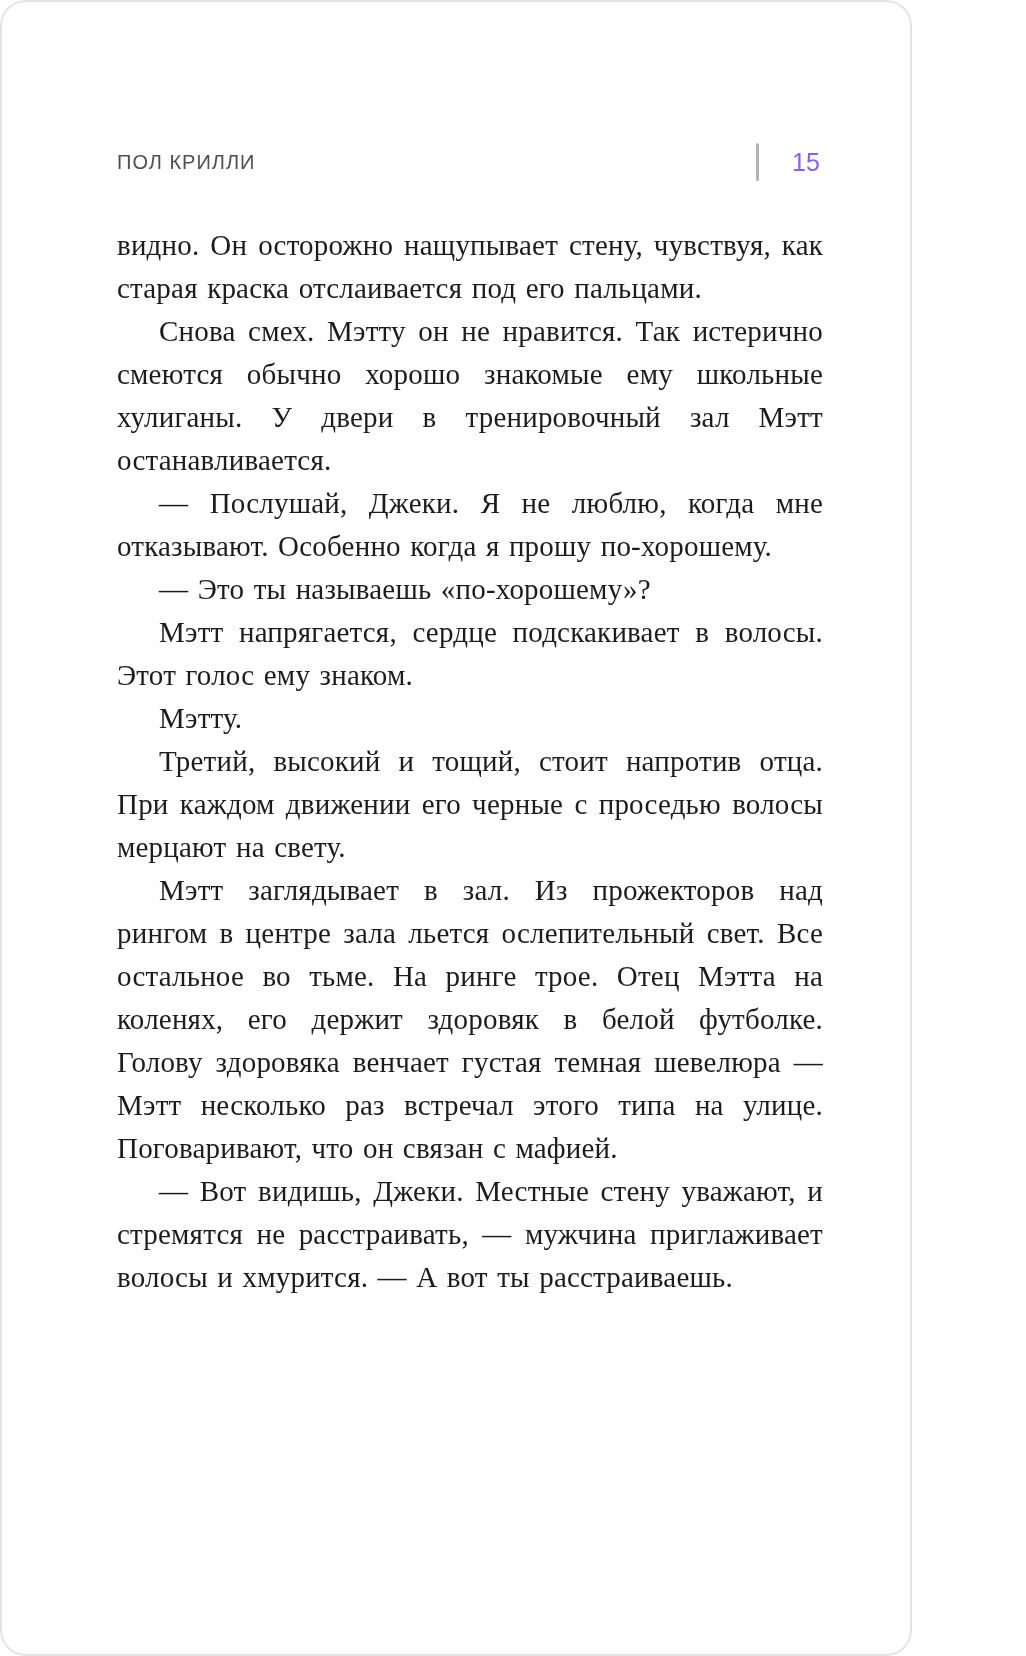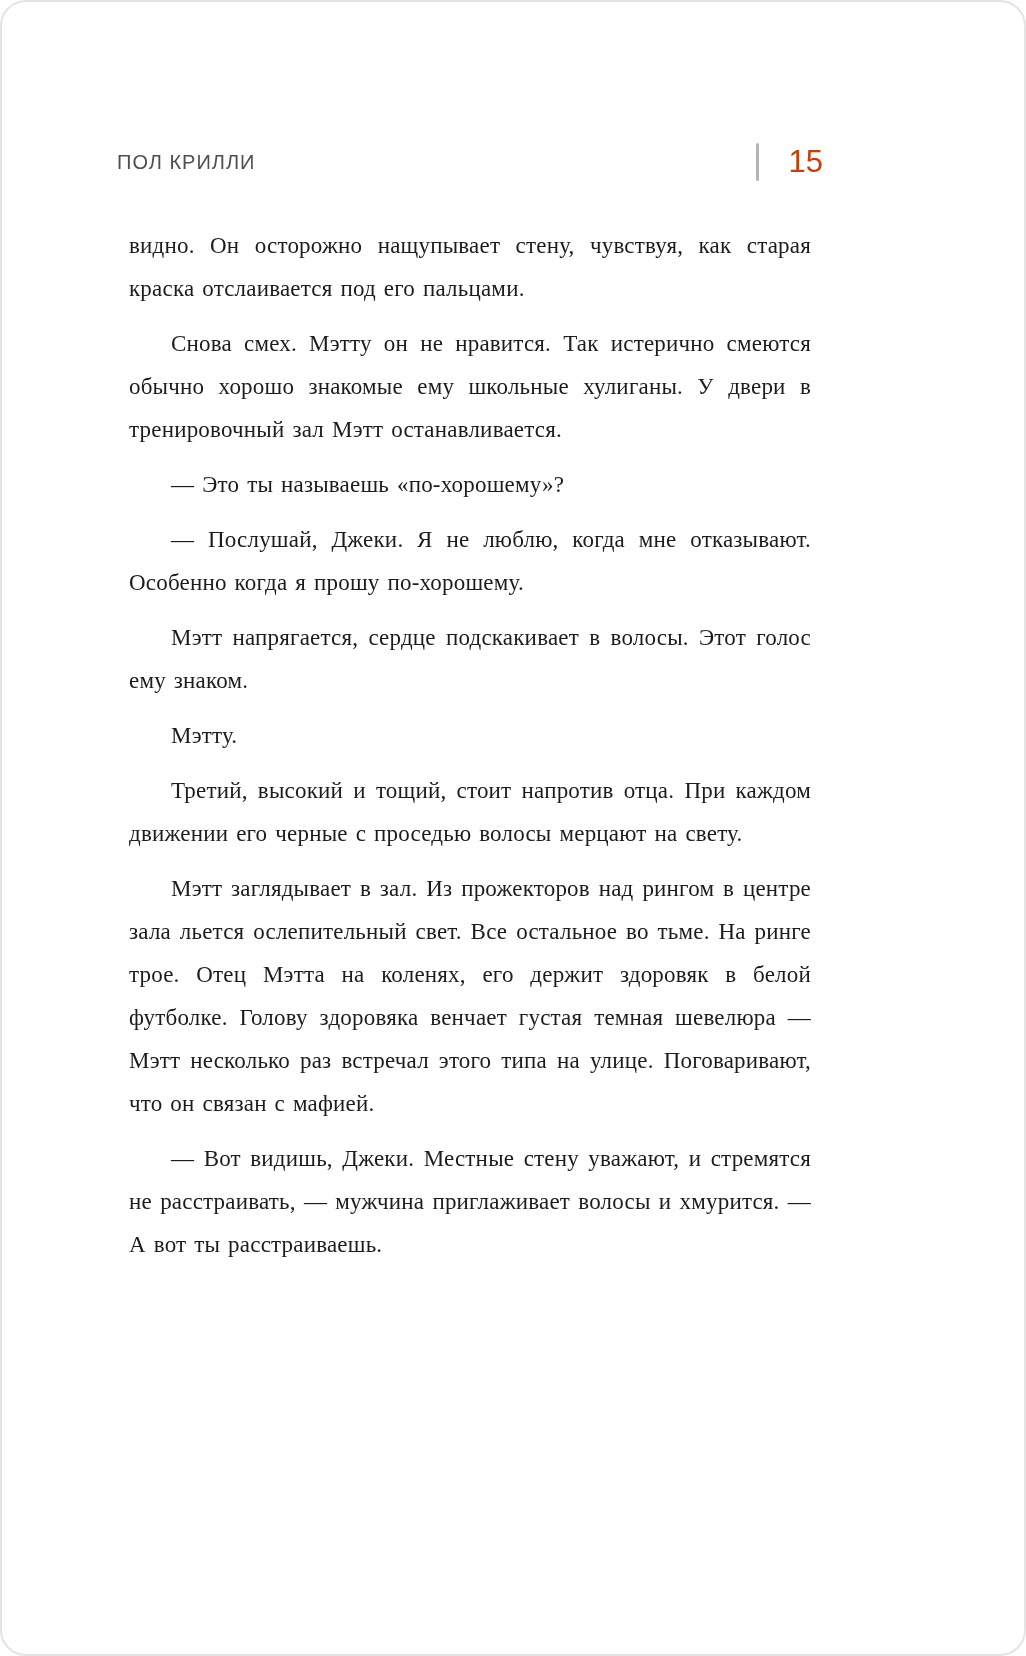--- a/index.html
+++ b/index.html
@@ -2,21 +2,21 @@
 <html><head>
 <meta charset="utf-8">
 <style>
   html, body {
     margin: 0;
     padding: 0;
     background: #ffffff;
   }
   .page {
     position: relative;
-    width: 1026px;
+    width: 912px;
     height: 1656px;
     box-sizing: border-box;
     background: #ffffff;
     border: 2px solid #e4e4e4;
     border-radius: 26px;
     overflow: hidden;
     font-family: "Liberation Serif", serif;
     color: #1c1c1c;
   }
   .content-col {
@@ -44,28 +44,28 @@
     gap: 30px;
   }
   .header-divider {
     display: inline-block;
     width: 3px;
     height: 38px;
     background: #b5b5b5;
     border-radius: 2px;
   }
   .page-number {
-    font-size: 31px;
-    color: #c2410c;
+    font-size: 25px;
+    color: #8b5cf6;
     min-width: 34px;
     text-align: center;
   }
   .body-text p {
-    margin: 12px;
-    font-size: 23px;
+    margin: 0;
+    font-size: 29px;
     line-height: 43px;
     text-align: justify;
     text-indent: 42px;
     word-spacing: 2px;
     letter-spacing: 0.2px;
   }
   .body-text p.noindent {
     text-indent: 0;
   }
 </style>
@@ -79,22 +79,22 @@
       <span class="running-title">ПОЛ КРИЛЛИ</span>
       <span class="pagenum-group">
         <span class="header-divider"></span>
         <span class="page-number">15</span>
       </span>
     </header>
 
     <main class="body-text">
       <p class="noindent">видно. Он осторожно нащупывает стену, чувствуя, как старая краска отслаивается под его пальцами.</p>
       <p>Снова смех. Мэтту он не нравится. Так истерично смеются обычно хорошо знакомые ему школьные хулиганы. У двери в тренировочный зал Мэтт останавливается.</p>
+      <p>— Послушай, Джеки. Я не люблю, когда мне отказывают. Особенно когда я прошу по-хорошему.</p>
       <p>— Это ты называешь «по-хорошему»?</p>
-      <p>— Послушай, Джеки. Я не люблю, когда мне отказывают. Особенно когда я прошу по-хорошему.</p>
       <p>Мэтт напрягается, сердце подскакивает в волосы. Этот голос ему знаком.</p>
       <p>Мэтту.</p>
       <p>Третий, высокий и тощий, стоит напротив отца. При каждом движении его черные с проседью волосы мерцают на свету.</p>
       <p>Мэтт заглядывает в зал. Из прожекторов над рингом в центре зала льется ослепительный свет. Все остальное во тьме. На ринге трое. Отец Мэтта на коленях, его держит здоровяк в белой футболке. Голову здоровяка венчает густая темная шевелюра — Мэтт несколько раз встречал этого типа на улице. Поговаривают, что он связан с мафией.</p>
       <p>— Вот видишь, Джеки. Местные стену уважают, и стремятся не расстраивать, — мужчина приглаживает волосы и хмурится. — А вот ты расстраиваешь.</p>
     </main>
 
   </div>
 </div>
 

